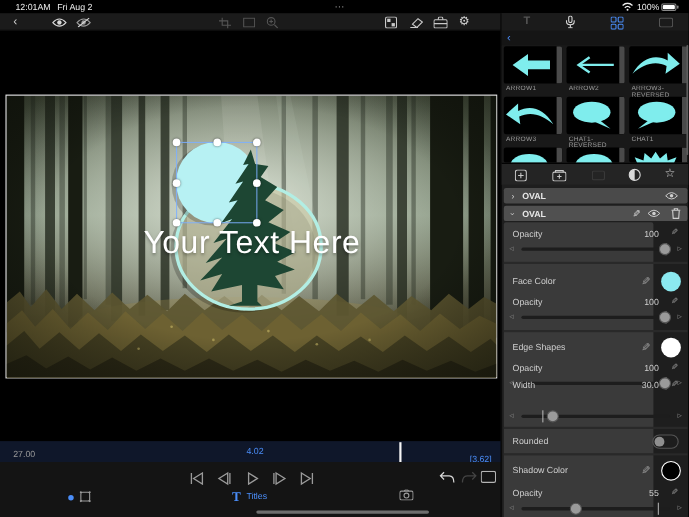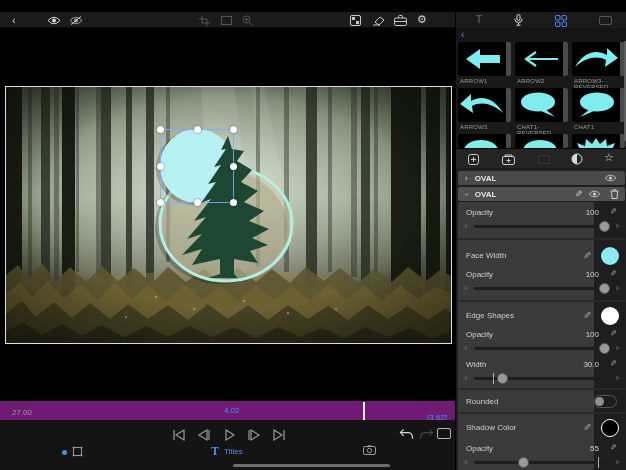--- a/index.html
+++ b/index.html
@@ -41,31 +41,51 @@
   .swatch{position:absolute;right:6px;width:18px;height:18px;border-radius:50%;}
   .divider{position:absolute;left:0;width:167px;height:2px;background:#292929;}
   .scrollv{position:absolute;right:1px;top:29px;width:2px;height:100px;background:#5e5e5e;border-radius:1px;}
   
   .canvas{left:5px;top:86px;width:447px;height:258px;border:1px solid #dedede;background:#333;overflow:hidden;}
   .ovl-text{position:absolute;left:98px;top:118px;width:250px;text-align:center;font-size:29px;color:#fff;
             text-shadow:0 2px 3px rgba(0,0,0,.35);letter-spacing:.5px;}
   .selbox{position:absolute;left:154px;top:42px;width:74px;height:74px;border:1px solid rgba(125,175,255,.85);}
   .hdl{position:absolute;width:7px;height:7px;border-radius:50%;background:#fff;box-shadow:0 0 2px rgba(0,0,0,.6);}
   
-  .ruler{left:0;top:400px;width:455px;height:20px;background:#701a75;border-top:1px solid #000;font-size:8px;color:#999;}
+  .ruler{left:0;top:400px;width:455px;height:20px;background:#0f172a;border-top:1px solid #000;font-size:8px;color:#999;}
   .footer{left:0;top:420px;width:455px;height:50px;background:#141414;}
   .playhead{position:absolute;left:363px;top:1px;width:2px;height:18px;background:#f5f5f5;}
   .transport{position:absolute;top:7px;width:22px;height:16px;}
   .hscroll{position:absolute;left:233px;top:44px;width:157px;height:3px;background:#6e6e6e;border-radius:2px;}
 </style>
 </head>
 <body>
 
 <div class="app">
 
+  <div class="ab statusbar">
+    <span class="ab txt" style="left:14px;top:2px;">12:01AM</span>
+    <span class="ab txt" style="left:52px;top:2px;">Fri Aug 2</span>
+    <span class="ab glyph" style="left:304px;top:1px;font-size:9px;color:#8a8a8a;">⋯</span>
+    <span class="ab icn" style="left:565px;top:2px;">
+      <svg width="11" height="8" viewBox="0 0 11 8">
+          <path d="M1 3 Q5.5 -1 10 3" stroke="#eee" fill="none" stroke-width="1.2"></path>
+          <path d="M3 5 Q5.5 2.6 8 5" stroke="#eee" fill="none" stroke-width="1.2"></path>
+          <circle cx="5.5" cy="6.8" r="0.9" fill="#eee"></circle>
+        </svg>
+    </span>
+    <span class="ab txt" style="left:579px;top:2px;">100%</span>
+    <span class="ab icn" style="left:601px;top:3px;">
+      <svg width="16" height="7" viewBox="0 0 16 7">
+          <rect x="0.5" y="0.5" width="13" height="6" rx="1.5" stroke="#888" fill="none"></rect>
+          <rect x="1.5" y="1.5" width="11" height="4" rx="1" fill="#fff"></rect>
+          <rect x="14.5" y="2" width="1.5" height="3" rx="0.7" fill="#888"></rect>
+        </svg>
+    </span>
+  </div>
 
   <div class="ab toolbar">
     <span class="ab glyph" style="left:12px;top:2px;font-size:11px;">‹</span>
     <span class="ab icn" style="left:47px;top:4px;">
       <svg width="14" height="9" viewBox="0 0 14 9">
           <path d="M1 4.5 Q7 -2 13 4.5 Q7 11 1 4.5Z" stroke="#d8d8d8" fill="none"></path>
           <circle cx="7" cy="4.5" r="2" fill="#d8d8d8"></circle>
         </svg>
     </span>
     <span class="ab icn" style="left:69px;top:4px;">
@@ -185,20 +205,21 @@
           <circle cx="330" cy="222" r="1.2"></circle>
       </g>
       <rect width="447" height="258" fill="url(#vig)"></rect>
 
       <ellipse cx="215" cy="140" rx="66" ry="57" fill="#000" opacity="0.22"></ellipse>
       <ellipse cx="220" cy="137" rx="66" ry="57" fill="#cbc9a4" fill-opacity="0.58" stroke="#b2eee4" stroke-width="3"></ellipse>
       <circle cx="187" cy="81" r="37" fill="#000" opacity="0.2"></circle>
       <circle cx="191" cy="79" r="37" fill="#b7f1f3"></circle>
       <path fill="#1d4633" d="M222,49 L215,63 220,62 208,80 215,78 202,97 210,95 195,116 205,112 188,134 200,130 181,152 196,147 176,168 196,162 186,178 214,172 214,187 202,191 232,191 228,187 228,172 252,176 244,164 262,158 246,151 263,142 243,134 258,124 238,115 252,104 235,95 246,83 231,74 238,64 226,62 Z"></path>
     </svg>
+    <div class="ovl-text">Your Text Here</div>
     <div class="selbox">
       <i class="hdl" style="left:-4px;top:-4px;"></i>
       <i class="hdl" style="left:33px;top:-4px;"></i>
       <i class="hdl" style="right:-4px;top:-4px;"></i>
       <i class="hdl" style="left:-4px;top:33px;"></i>
       <i class="hdl" style="right:-4px;top:33px;"></i>
       <i class="hdl" style="left:-4px;bottom:-4px;"></i>
       <i class="hdl" style="left:33px;bottom:-4px;"></i>
       <i class="hdl" style="right:-4px;bottom:-4px;"></i>
     </div>
@@ -379,21 +400,21 @@
         <span class="sarr" style="left:5px;">◃</span>
         <div class="strack">
             <i class="tick" style="left:97%;"></i>
             <b class="thumb" style="left:96%;"></b>
           </div>
         <span class="sarr" style="right:5px;">▹</span>
       </div>
       <div class="divider" style="top:36px;"></div>
 
       <div class="lrow" style="top:44px;height:20px;">
-        <span class="llabel" style="top:5px;">Face Width</span>
+        <span class="llabel" style="top:5px;">Face Color</span>
         <span class="pencil" style="right:34px;top:4px;font-size:10px;">✎</span>
         <span class="swatch" style="top: 1px; background: rgb(139, 233, 240);"></span>
       </div>
 
       <div class="lrow" style="top:68px;">
         <span class="llabel">Opacity</span>
         <span class="lval">100</span>
         <span class="pencil">✎</span>
       </div>
       <div class="srow" style="top:80px;">
@@ -419,21 +440,21 @@
       </div>
       <div class="srow" style="top:140px;">
         <span class="sarr" style="left:5px;">◃</span>
         <div class="strack">
             <i class="tick" style="left:97%;"></i>
             <b class="thumb" style="left:96%;"></b>
           </div>
         <span class="sarr" style="right:5px;">▹</span>
       </div>
 
-      <div class="lrow" style="top:158px;">
+      <div class="lrow" style="top:144px;">
         <span class="llabel">Width</span>
         <span class="lval">30.0</span>
         <span class="pencil">✎</span>
       </div>
       <div class="srow" style="top:170px;">
         <span class="sarr" style="left:5px;">◃</span>
         <div class="strack">
             <i class="tick" style="left:14%;"></i>
             <b class="thumb" style="left:21%;"></b>
           </div>

